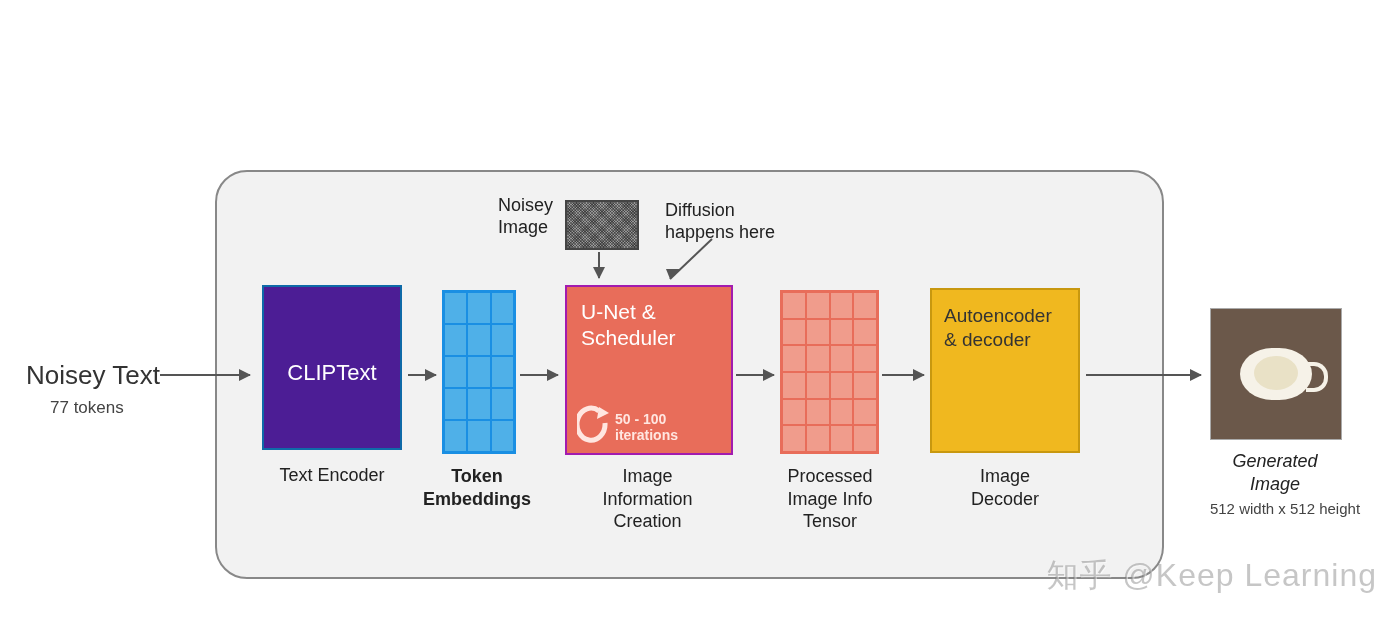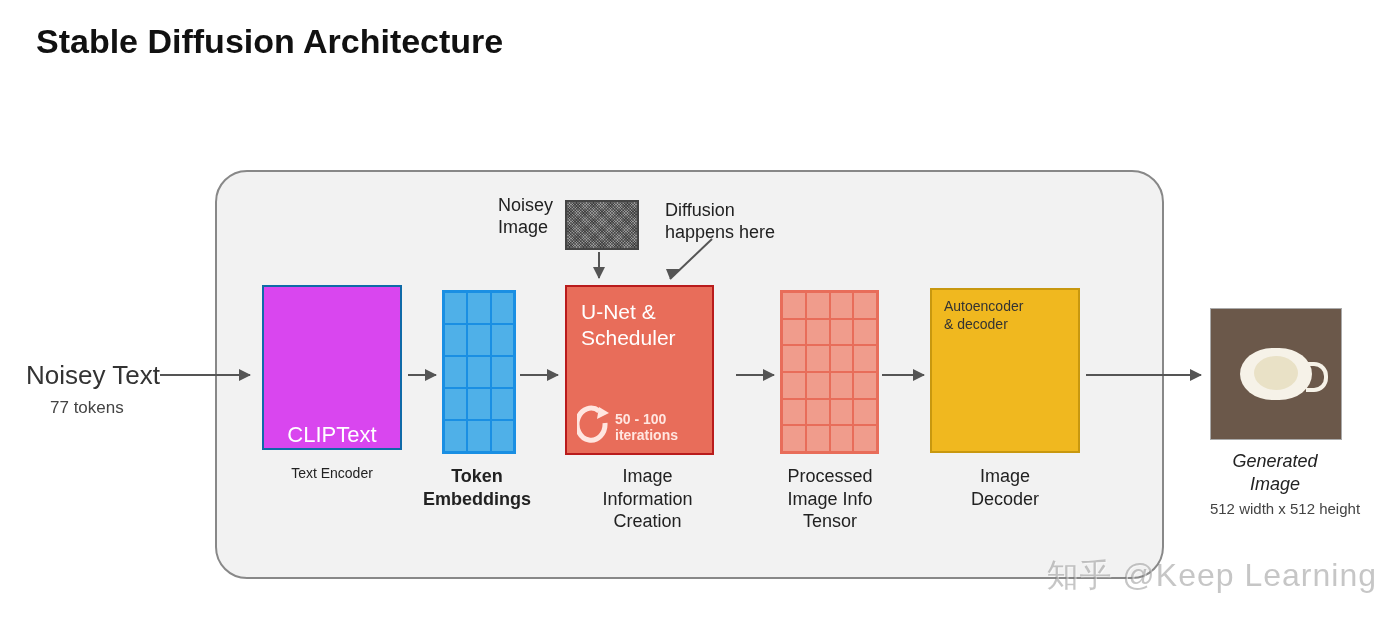--- a/index.html
+++ b/index.html
@@ -4,29 +4,29 @@
 <style>
   html,body{margin:0;padding:0;font-family:-apple-system,BlinkMacSystemFont,"Segoe UI",Helvetica,Arial,sans-serif;color:#222;background:#fff}
   .page{width:1389px;height:620px;position:relative;overflow:hidden}
   .title{position:absolute;left:36px;top:22px;font-size:34px;font-weight:600;color:#111}
   .big-box{position:absolute;left:215px;top:170px;width:945px;height:405px;border:2px solid #888;border-radius:32px;background:#f2f2f2}
   .input-label{position:absolute;left:26px;top:360px;font-size:26px;color:#333}
   .input-sub{position:absolute;left:50px;top:398px;font-size:17px;color:#444}
   .arrow{position:absolute;height:2px;background:#555}
   .arrow::after{content:"";position:absolute;right:-1px;top:-5px;border-left:12px solid #555;border-top:6px solid transparent;border-bottom:6px solid transparent}
   
-  .clip{left:262px;top:285px;width:140px;height:165px;background:#d946ef;border:2px solid #0f6aa8;color:#fff;font-size:22px;display:flex;align-items:flex-end;justify-content:center;padding-top:10px;box-sizing:border-box;position:absolute}
-  .clip-cap{position:absolute;left:262px;top:465px;width:140px;text-align:center;font-size:14px}
+  .clip{left:262px;top:285px;width:140px;height:165px;background:#4c1d95;border:2px solid #0f6aa8;color:#fff;font-size:22px;display:flex;align-items:center;justify-content:center;padding-top:10px;box-sizing:border-box;position:absolute}
+  .clip-cap{position:absolute;left:262px;top:465px;width:140px;text-align:center;font-size:18px}
   
   .tok{left:442px;top:290px;width:70px;height:160px;position:absolute;display:flex;flex-direction:column;background:#4fb0e8;border:2px solid #1a8fe3}
   .tok .row{flex:1;display:flex}
   .tok .cell{flex:1;border:1px solid #1a8fe3}
   .tok-cap{position:absolute;left:422px;top:465px;width:110px;text-align:center;font-size:18px;line-height:1.25}
   
-  .unet{left:565px;top:285px;width:149px;height:170px;background:#e86d5a;border:2px solid #b91c1c;color:#fff;position:absolute;box-sizing:border-box;padding:12px 12px 8px 14px}
+  .unet{left:565px;top:285px;width:168px;height:170px;background:#e86d5a;border:2px solid #a21caf;color:#fff;position:absolute;box-sizing:border-box;padding:12px 12px 8px 14px}
   .unet .ut{font-size:21px;line-height:1.25}
   .unet-iter{position:absolute;left:48px;bottom:10px;font-size:14px;color:#ffe6e0;line-height:1.15}
   .unet-loop{position:absolute;left:10px;bottom:8px;width:34px;height:40px}
   .unet-cap{position:absolute;left:560px;top:465px;width:175px;text-align:center;font-size:18px;line-height:1.25}
   
   .noisy-label{position:absolute;left:498px;top:195px;font-size:18px;line-height:1.2}
   .noise-swatch{position:absolute;left:565px;top:200px;width:70px;height:46px;border:2px solid #444;background:
     repeating-linear-gradient(45deg,#777 0 1px,#bbb 1px 2px),
     repeating-linear-gradient(-45deg,#888 0 1px,#ccc 1px 2px);
     background-blend-mode:multiply}
@@ -34,39 +34,38 @@
   .noise-arrow::after{content:"";position:absolute;left:-5px;bottom:-1px;border-top:12px solid #555;border-left:6px solid transparent;border-right:6px solid transparent}
   
   .diff-label{position:absolute;left:665px;top:185px;font-size:18px;line-height:1.2}
   .diag-arrow{position:absolute;left:660px;top:235px;width:60px;height:50px}
   
   .proc{left:780px;top:290px;width:95px;height:160px;position:absolute;display:flex;flex-direction:column;background:#f09c8c;border:2px solid #e86d5a}
   .proc .row{flex:1;display:flex}
   .proc .cell{flex:1;border:1px solid #e86d5a}
   .proc-cap{position:absolute;left:770px;top:465px;width:120px;text-align:center;font-size:18px;line-height:1.25}
   
-  .dec{left:930px;top:288px;width:150px;height:165px;background:#f0b81f;border:2px solid #c8980f;color:#333;position:absolute;box-sizing:border-box;padding:8px 12px;font-size:14px;line-height:1.25}
+  .dec{left:930px;top:288px;width:150px;height:165px;background:#f0b81f;border:2px solid #c8980f;color:#333;position:absolute;box-sizing:border-box;padding:14px 12px;font-size:19px;line-height:1.25}
   .dec-cap{position:absolute;left:940px;top:465px;width:130px;text-align:center;font-size:18px;line-height:1.25}
   
   .out-img{position:absolute;left:1210px;top:308px;width:130px;height:130px;border:1px solid #aaa;background:#6b584a;display:flex;align-items:center;justify-content:center}
   .cup{width:72px;height:52px;border-radius:50%/55%;background:#f6f2e8;position:relative}
   .cup::before{content:"";position:absolute;left:14px;top:8px;width:44px;height:34px;border-radius:50%;background:#e9e1c6}
   .cup::after{content:"";position:absolute;right:-16px;top:14px;width:18px;height:22px;border:4px solid #f6f2e8;border-left:none;border-radius:0 14px 14px 0}
   .out-cap{position:absolute;left:1205px;top:450px;width:140px;text-align:center;font-size:18px;line-height:1.25}
   .out-sub{position:absolute;left:1185px;top:500px;width:200px;text-align:center;font-size:15px;color:#444}
   
   .wm{position:absolute;right:12px;bottom:22px;font-size:32px;color:rgba(120,120,120,0.42);font-weight:500;letter-spacing:1px;text-shadow:1px 1px 0 rgba(255,255,255,0.5)}
   .wm .zh{font-family:"PingFang SC","Microsoft YaHei",sans-serif}
 </style>
 </head>
 <body>
 
 <div class="page">
 
-  <div class="title">Stable Diffusion Architecture</div>
 
   <div class="big-box"></div>
 
   <div class="input-label">Noisey Text</div>
   <div class="input-sub">77 tokens</div>
 
   <div class="arrow" style="left:160px;top:374px;width:90px"></div>
   <div class="arrow" style="left:408px;top:374px;width:28px"></div>
   <div class="arrow" style="left:520px;top:374px;width:38px"></div>
   <div class="arrow" style="left:736px;top:374px;width:38px"></div>

